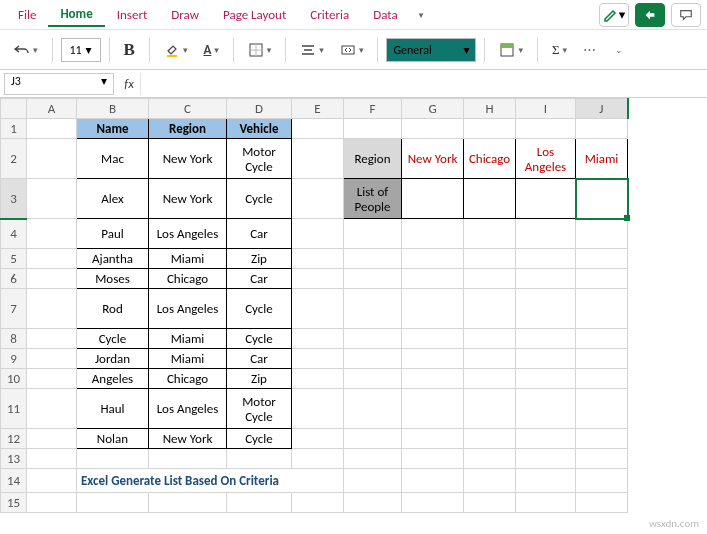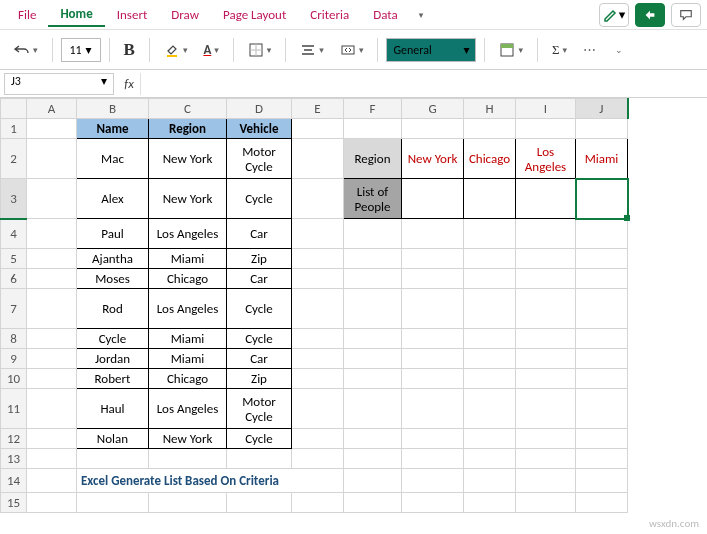--- a/index.html
+++ b/index.html
@@ -343,21 +343,21 @@
           <td class=""></td>
           <td class=""></td>
           <td class=""></td>
           <td class=""></td>
           <td class=""></td>
           <td class=""></td>
         </tr>
         <tr style="height:20px">
           <th class="rowh">10</th>
           <td class=""></td>
-          <td class="cellb">Robert</td>
+          <td class="cellb">Angeles</td>
           <td class="cellb">Chicago</td>
           <td class="cellb">Zip</td>
           <td class=""></td>
           <td class=""></td>
           <td class=""></td>
           <td class=""></td>
           <td class=""></td>
           <td class=""></td>
         </tr>
         <tr style="height:40px">

